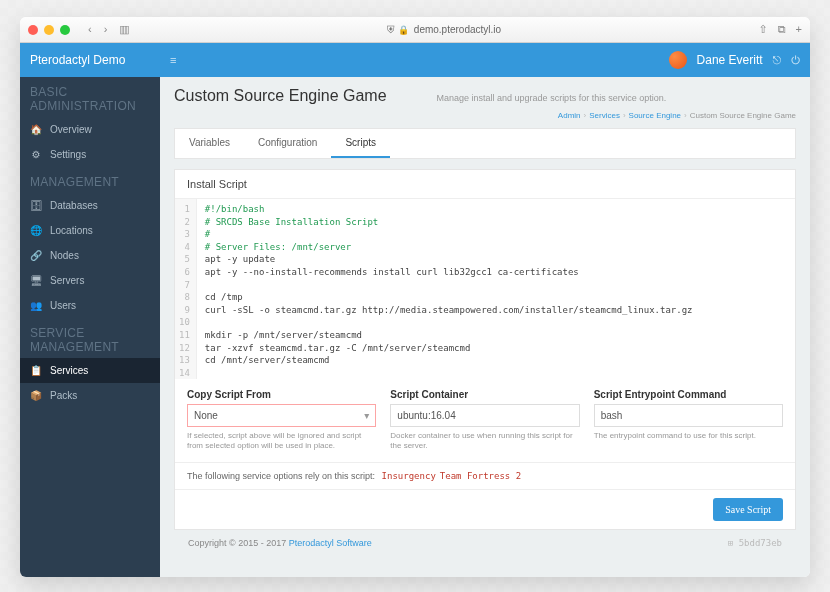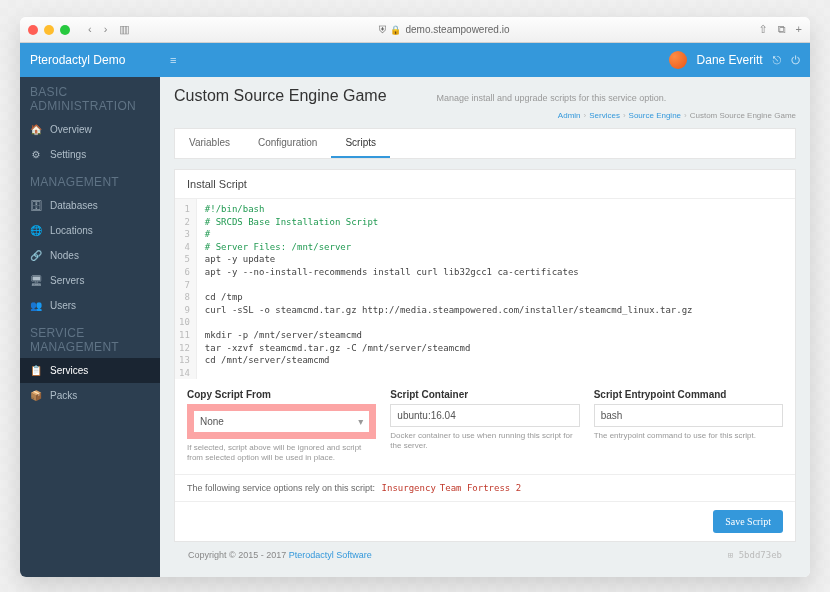--- a/index.html
+++ b/index.html
@@ -53,21 +53,21 @@
 .gutter div { height: 12.6px; }
 .code { padding: 4px 8px; flex: 1; color: #333; white-space: pre; }
 .code div { height: 12.6px; }
 .c-comment { color: #219a52; }
 .c-cmd { color: #444; }
 
 .form-row { display: flex; gap: 14px; padding: 10px 12px; }
 .form-col { flex: 1; }
 .form-label { font-size: 10px; font-weight: 600; color: #333; margin-bottom: 4px; display: block; }
 .form-input { width: 100%; border: 1px solid #ddd; padding: 5px 6px; font-size: 10px; background: #fff; color: #555; }
-.form-select { width: 100%; border: 7px solid #fca5a5; padding: 5px 6px; font-size: 10px; background: #fff; color: #555; position: relative; }
+.form-select { width: 100%; border: 1px solid #fca5a5; padding: 5px 6px; font-size: 10px; background: #fff; color: #555; position: relative; }
 .form-select::after { content: "▾"; position: absolute; right: 6px; color: #999; }
 .form-help { font-size: 8px; color: #999; margin-top: 4px; line-height: 1.3; }
 
 .rely-row { padding: 8px 12px; font-size: 9px; color: #666; border-top: 1px solid #eee; }
 .rely-row .tag { color: #c0392b; font-family: monospace; margin-left: 4px; }
 
 .panel-footer { padding: 8px 12px; text-align: right; border-top: 1px solid #eee; }
 .btn-primary { background: #3498db; color: #fff; border: none; padding: 6px 12px; font-size: 10px; border-radius: 3px; cursor: pointer; font-family: Liberation Serif, serif; }
 
 .footer { padding: 8px 14px; font-size: 9px; color: #888; display: flex; }
@@ -85,21 +85,21 @@
     <div class="traffic yellow"></div>
     <div class="traffic green"></div>
     <div class="chrome-btns">
       <span>‹</span>
       <span>›</span>
       <span>▥</span>
     </div>
     <div class="url-bar">
       <span>⛨</span>
       <span class="lock">🔒</span>
-      <span>demo.steampowered.io</span>
+      <span>demo.pterodactyl.io</span>
     </div>
     <div class="chrome-right">
       <span>⇧</span>
       <span>⧉</span>
       <span>+</span>
     </div>
   </div>
 
   <div class="app">
     <div class="sidebar">

